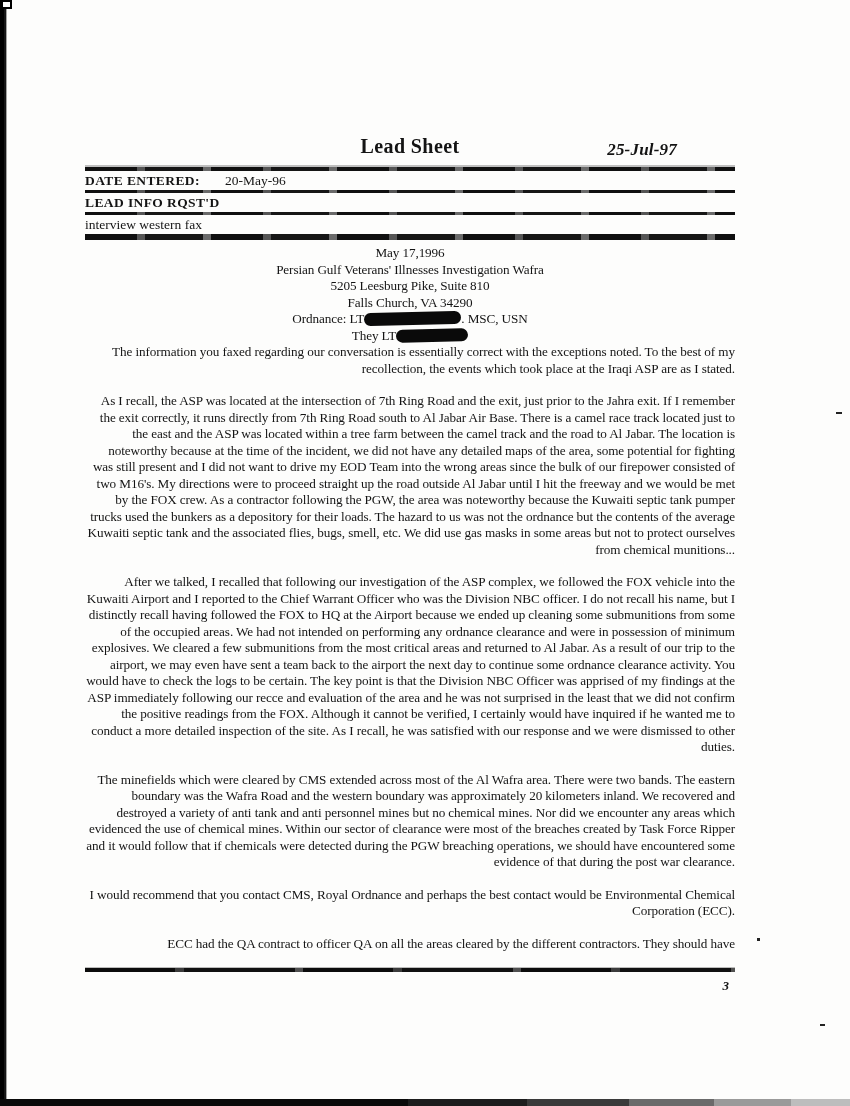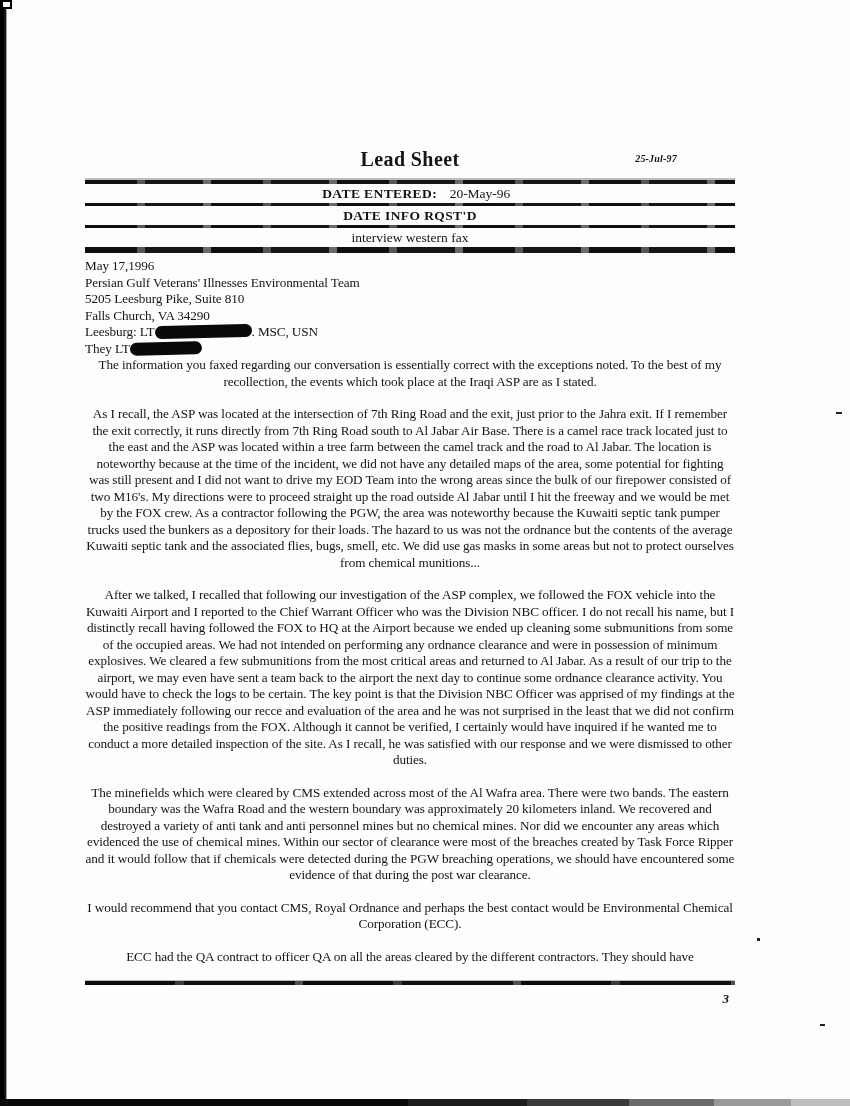--- a/index.html
+++ b/index.html
@@ -21,45 +21,45 @@
     background:#fdfdfc;border:2px solid #000;box-sizing:border-box;
   }
   .bottom-edge-bar{
     position:absolute;left:0;bottom:0;width:850px;height:7px;
     background:linear-gradient(90deg,
       #0a0a0a 0 48%, #1d1d1d 48% 62%, #3a3a3a 62% 74%,
       #6a6a6a 74% 84%, #9a9a9a 84% 93%, #bdbdbd 93% 100%);
   }
   .speck{position:absolute;background:#222;}
   
-  .content{position:absolute;left:85px;top:135px;width:650px;margin-top:13px;}
+  .content{position:absolute;left:85px;top:135px;width:650px;}
   .title-row{position:relative;height:24px;}
   .doc-title{
     text-align:center;font-size:20px;font-weight:bold;letter-spacing:.4px;
   }
   .doc-date{
     position:absolute;right:58px;top:5px;
-    font-size:10px;font-style:italic;font-weight:bold;letter-spacing:.2px;
+    font-size:17px;font-style:italic;font-weight:bold;letter-spacing:.2px;
   }
   
   .rule{
     height:3px;margin:0;border:0;
     background:repeating-linear-gradient(90deg,
       #101010 0 52px, #555 52px 60px, #161616 60px 118px, #6a6a6a 118px 126px);
   }
   .rule.thick{height:4px;box-shadow:0 -2px 0 rgba(130,130,130,.5);}
-  .fields{margin-top:8px;text-align:center;}
+  .fields{margin-top:8px;}
   .hrow{height:19px;line-height:19px;font-size:13.5px;white-space:nowrap;}
   .hrow .lbl{font-weight:bold;letter-spacing:.4px;}
   .hrow .lbl.w{display:inline-block;min-width:140px;}
   .hrow .val{font-weight:normal;}
   
   .body{margin-top:5px;font-size:13.2px;line-height:1.25;letter-spacing:-0.1px;}
-  .addr-line{white-space:nowrap;}
-  .body p{margin:0 0 16px 0;text-align:center;}
+  .addr-line{white-space:nowrap;text-align:center;}
+  .body p{margin:0 0 16px 0;text-align:right;}
   .body p.first{margin-top:0;}
   .redaction{
     display:inline-block;height:13px;vertical-align:-2px;
     background:#0a0a0a;border-radius:7px;
     transform:rotate(-1.3deg);
   }
   .redaction.attn{width:97px;}
   .redaction.dear{width:72px;}
   
   .footer-rule{
@@ -92,36 +92,36 @@
       <div class="doc-date">25-Jul-97</div>
     </div>
 
     <div class="fields">
       <div class="rule thick"></div>
       <div class="hrow">
         <span class="lbl w">DATE ENTERED:</span><span class="val">20-May-96</span>
       </div>
       <div class="rule"></div>
       <div class="hrow">
-        <span class="lbl">DATE INFO RQST'D</span>
+        <span class="lbl">LEAD INFO RQST'D</span>
       </div>
       <div class="rule"></div>
       <div class="hrow">
         <span class="val">interview western fax</span>
       </div>
       <div class="rule"></div>
       <div class="rule"></div>
     </div>
 
     <div class="body">
       <div class="addr-line">May 17,1996</div>
-      <div class="addr-line">Persian Gulf Veterans' Illnesses Environmental Team</div>
+      <div class="addr-line">Persian Gulf Veterans' Illnesses Investigation Wafra</div>
       <div class="addr-line">5205 Leesburg Pike, Suite 810</div>
       <div class="addr-line">Falls Church, VA 34290</div>
-      <div class="addr-line"><span>Leesburg: LT</span><span class="redaction attn"></span><span>. MSC, USN</span></div>
+      <div class="addr-line"><span>Ordnance: LT</span><span class="redaction attn"></span><span>. MSC, USN</span></div>
       <div class="addr-line"><span>They LT</span><span class="redaction dear"></span></div>
 
       <p class="first">The information you faxed regarding our conversation is essentially correct with the exceptions noted.  To the best of my recollection, the events which took place at the Iraqi ASP are as I stated.</p>
       <p>As I recall, the ASP was located at the intersection of 7th Ring Road and the exit, just prior to the Jahra exit. If I remember the exit correctly, it runs directly from 7th Ring Road south to Al Jabar Air Base. There is a camel race track located just to the east and the ASP was located within a tree farm between the camel track and the road to Al Jabar. The location is noteworthy because at the time of the incident, we did not have any detailed maps of the area, some potential for fighting was still present and I did not want to drive my EOD Team into the wrong areas since the bulk of our firepower consisted of two M16's.  My directions were to proceed straight up the road outside Al Jabar until I hit the freeway and we would be met by the FOX crew. As a contractor following the PGW, the area was noteworthy because the Kuwaiti septic tank pumper trucks used the bunkers as a depository for their loads. The hazard to us was not the ordnance but the contents of the average Kuwaiti septic tank and the associated flies, bugs, smell, etc. We did use gas masks in some areas but not to protect ourselves from chemical munitions...</p>
       <p>After we talked, I recalled that following our investigation of the ASP complex, we followed the FOX vehicle into the Kuwaiti Airport and I reported to the Chief Warrant Officer who was the Division NBC officer. I do not recall his name, but I distinctly recall having followed the FOX to HQ at the Airport because we ended up cleaning some submunitions from some of the occupied areas. We had not intended on performing any ordnance clearance and were in possession of minimum explosives. We cleared a few submunitions from the most critical areas and returned to Al Jabar. As a result of our trip to the airport, we may even have sent a team back to the airport the next day to continue some ordnance clearance activity. You would have to check the logs to be certain. The key point is that the Division NBC Officer was apprised of my findings at the ASP immediately following our recce and evaluation of the area and he was not surprised in the least that we did not confirm the positive readings from the FOX. Although it cannot be verified, I certainly would have inquired if he wanted me to conduct a more detailed inspection of the site. As I recall, he was satisfied with our response and we were dismissed to other duties.</p>
       <p>The minefields which were cleared by CMS extended across most of the Al Wafra area.  There were two bands. The eastern boundary was the Wafra Road and the western boundary was approximately 20 kilometers inland. We recovered and destroyed a variety of anti tank and anti personnel mines but no chemical mines.  Nor did we encounter any areas which evidenced the use of chemical mines.  Within our sector of clearance were most of the breaches created by Task Force Ripper and it would follow that if chemicals were detected during the PGW breaching operations, we should have encountered some evidence of that during the post war clearance.</p>
       <p>I would recommend that you contact CMS, Royal Ordnance and perhaps the best contact would be Environmental Chemical Corporation (ECC).</p>
       <p>ECC had the QA contract to officer QA on all the areas cleared by the different contractors. They should have</p>
     </div>
 

